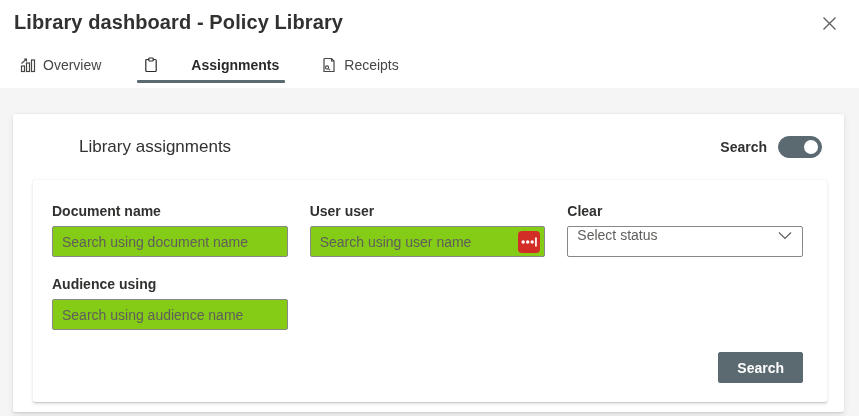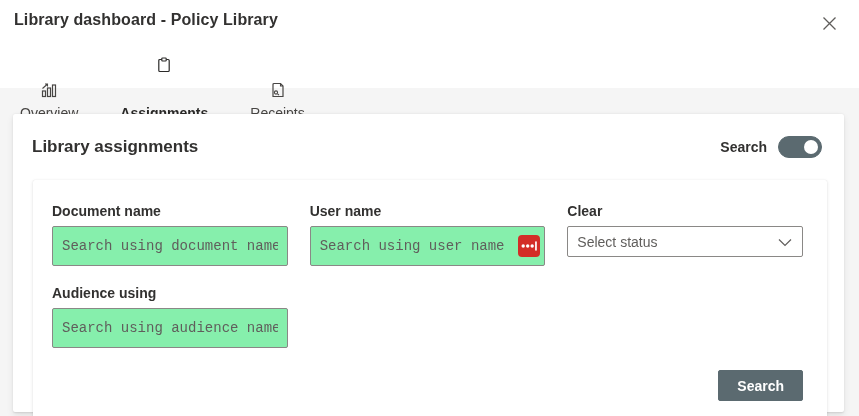--- a/index.html
+++ b/index.html
@@ -18,21 +18,21 @@
     width: 100%;
     position: relative;
   }
   .title-row {
     display: flex;
     justify-content: space-between;
     align-items: flex-start;
     padding: 11px 18px 0 14px;
   }
   .dlg-title {
-    font-size: 16px;
+    font-size: 20px;
     font-weight: 700;
     color: #323130;
     letter-spacing: 0.1px;
   }
   .close-btn {
     background: none;
     border: none;
     cursor: pointer;
     padding: 4px;
     margin-top: 1px;
@@ -49,21 +49,20 @@
     align-items: center;
     gap: 7px;
     font-size: 14px;
     color: #484644;
     padding: 6px 6px 10px 6px;
     cursor: pointer;
     position: relative;
     background: none;
     border: none;
     font-family: "Liberation Sans", sans-serif;
-    flex-direction: column;
   }
   .tab.active { font-weight: 700; color: #2b2a29; gap: 32px; }
   .tab.active::after {
     content: "";
     position: absolute;
     left: 0; right: 0; bottom: 0;
     height: 3px;
     background: #5b6a70;
     border-radius: 1px;
   }
@@ -81,22 +80,23 @@
     box-shadow: 0 0.6px 1.8px rgba(0,0,0,.10), 0 3.2px 7.2px rgba(0,0,0,.08);
   }
   .panel-head {
     display: flex;
     justify-content: space-between;
     align-items: center;
     padding: 22px 22px 0 19px;
   }
   .panel-title {
     font-size: 17px;
-    font-weight: 700;
-    color: #323130;
+    font-weight: 400;
+    color: #323130;
+    margin-left: 47px;
   }
   .toggle-group { display: flex; align-items: center; gap: 11px; }
   .toggle-label { font-size: 14px; font-weight: 600; color: #323130; }
   .toggle {
     width: 44px; height: 22px;
     background: #5b6a70;
     border: 1px solid #5b6a70;
     border-radius: 11px;
     position: relative;
     cursor: pointer;
@@ -126,25 +126,25 @@
   .field-label {
     display: block;
     font-size: 14px;
     font-weight: 600;
     color: #323130;
     margin-bottom: 7px;
   }
   .input-wrap { position: relative; }
   .text-input {
     width: 100%;
-    height: 40px;
+    height: 31px;
     border: 1px solid #8a8886;
     border-radius: 2px;
-    background: #86efac;
-    font-family: Liberation Mono, monospace;
+    background: #84cc16;
+    font-family: Liberation Sans, sans-serif;
     font-size: 14px;
     color: #323130;
     padding: 0 9px;
     outline: none;
   }
   .text-input::placeholder { color: #605e5c; opacity: 1; }
   .lastpass-badge {
     position: absolute;
     right: 5px; top: 50%;
     transform: translateY(-50%);
@@ -155,21 +155,20 @@
     align-items: center;
     justify-content: center;
     cursor: pointer;
   }
   .select-box {
     height: 31px;
     border: 1px solid #8a8886;
     border-radius: 2px;
     background: #ffffff;
     display: flex;
-    align-items: center;
     justify-content: space-between;
     padding: 0 10px 0 9px;
     font-size: 14px;
     color: #605e5c;
     cursor: pointer;
   }
   .btn-row {
     display: flex;
     justify-content: flex-end;
     gap: 19px;
@@ -263,21 +262,21 @@
     <div class="field-grid">
 
       <div class="field">
         <label class="field-label">Document name</label>
         <div class="input-wrap">
           <input class="text-input" type="text" placeholder="Search using document name" style="">
         </div>
       </div>
 
       <div class="field">
-        <label class="field-label">User name</label>
+        <label class="field-label">User user</label>
         <div class="input-wrap">
           <input class="text-input" type="text" placeholder="Search using user name" style="">
           <span class="lastpass-badge">
             <svg width="22" height="22" viewBox="0 0 22 22">
               <circle cx="5.2" cy="11" r="1.7" fill="#ffffff"></circle>
               <circle cx="9.7" cy="11" r="1.7" fill="#ffffff"></circle>
               <circle cx="14.2" cy="11" r="1.7" fill="#ffffff"></circle>
               <rect x="17.1" y="6.2" width="1.7" height="9.6" rx="0.8" fill="#ffffff"></rect>
             </svg>
           </span>

